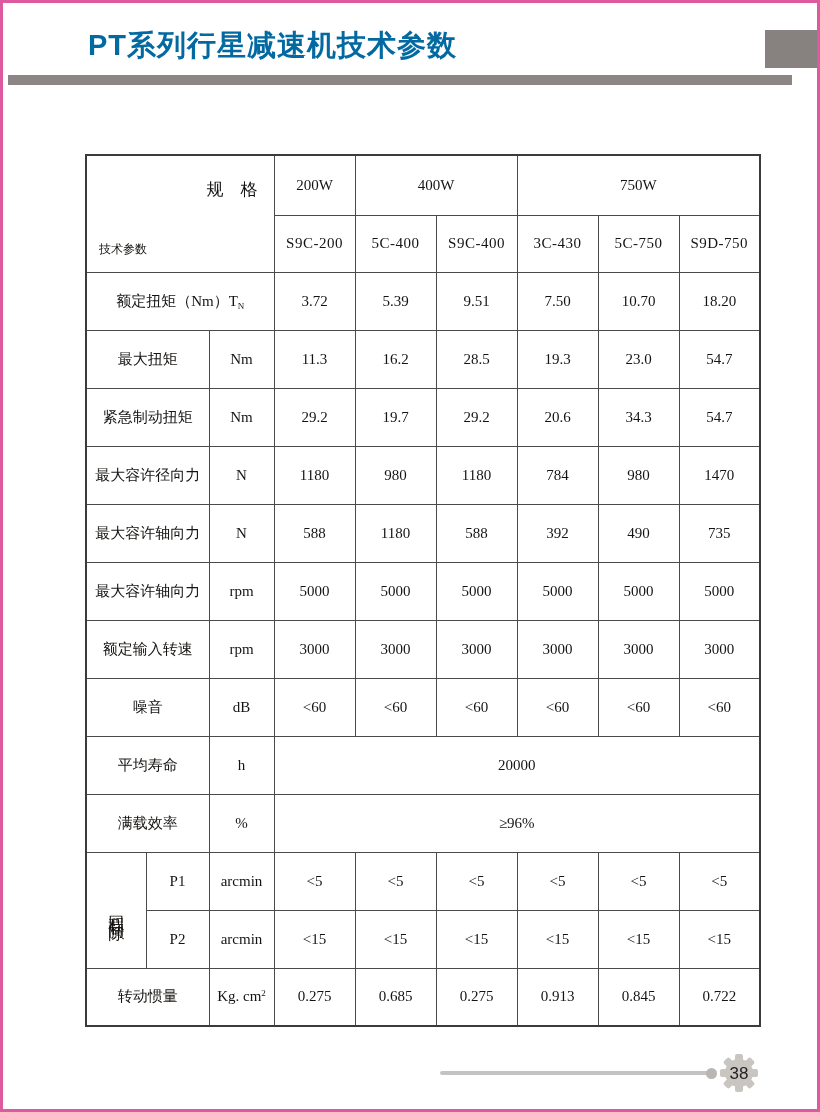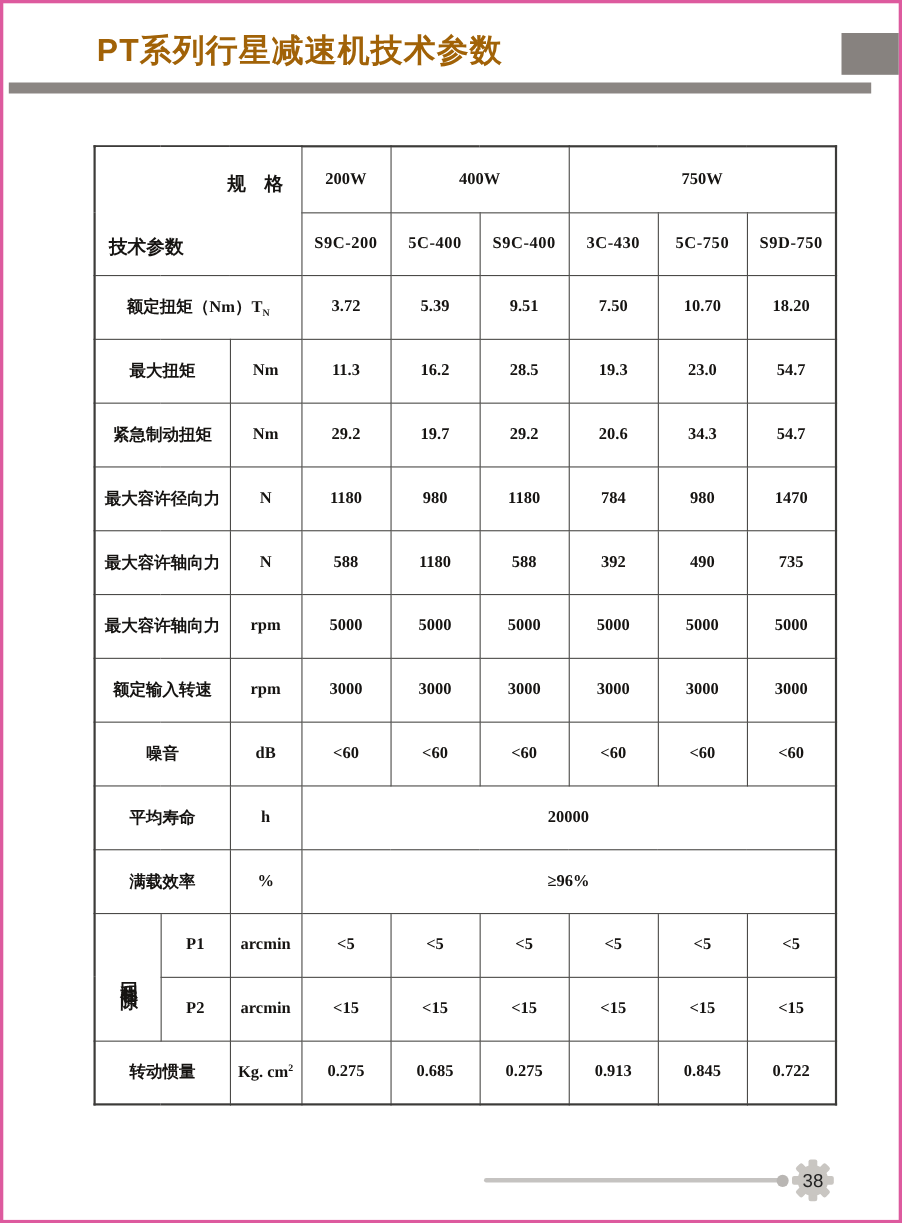--- a/index.html
+++ b/index.html
@@ -7,38 +7,37 @@
     width:820px;height:1112px;position:relative;background:#ffffff;
     font-family:"Liberation Sans","DejaVu Sans",sans-serif;
     color:#1a1a1a;overflow:hidden;
   }
   .page-frame{
     position:absolute;left:0;top:0;right:0;bottom:0;
     border:3px solid #dd5a9e;box-sizing:border-box;pointer-events:none;
   }
   .page-title{
     position:absolute;left:88px;top:26px;
-    font-size:29px;font-weight:700;letter-spacing:1px;color:#a16207;
+    font-size:29px;font-weight:700;letter-spacing:1px;color:#0369a1;
     white-space:nowrap;
   }
   .corner-rect{
     position:absolute;left:765px;top:30px;width:52px;height:38px;
     background:#87827f;
   }
   .title-rule{
     position:absolute;left:8px;top:75px;width:784px;height:10px;
     background:#8b8683;
   }
 
   
   table.spec{
-    position:absolute;left:85px;top:132px;
+    position:absolute;left:85px;top:154px;
     border-collapse:collapse;table-layout:fixed;width:674px;
     font-family:"Liberation Serif","DejaVu Serif",serif;
-    font-weight:bold;
   }
   table.spec td{
     border:1px solid #4b4a48;text-align:center;vertical-align:middle;
     padding:0;font-size:15px;color:#161412;background:#ffffff;
     overflow:hidden;
   }
   table.spec{border:2px solid #3c3b39;}
   tr.h1{height:60px;} tr.h2{height:57px;} tr.d{height:58px;}
   td.shaded{background:#d6d2cd;}
   td.param{font-size:16px;}
@@ -52,21 +51,21 @@
   td.diag{
     position:relative;
     background:
       linear-gradient(to bottom right,
         transparent calc(50% - 0.7px),
         #6a6967 calc(50% - 0.7px),
         #6a6967 calc(50% + 0.7px),
         transparent calc(50% + 0.7px));
   }
   .diag-spec{position:absolute;right:16px;top:22px;font-size:17px;}
-  .diag-param{position:absolute;left:12px;bottom:14px;font-size:17px;}
+  .diag-param{position:absolute;left:12px;bottom:14px;font-size:12px;}
 
   td.bl-group{background:#ffffff;}
   .vtext{
     writing-mode:vertical-lr;letter-spacing:3px;font-size:16px;
     display:inline-block;line-height:1;
   }
 
   
   .footer-rule{
     position:absolute;left:440px;top:1071px;width:272px;height:4px;

